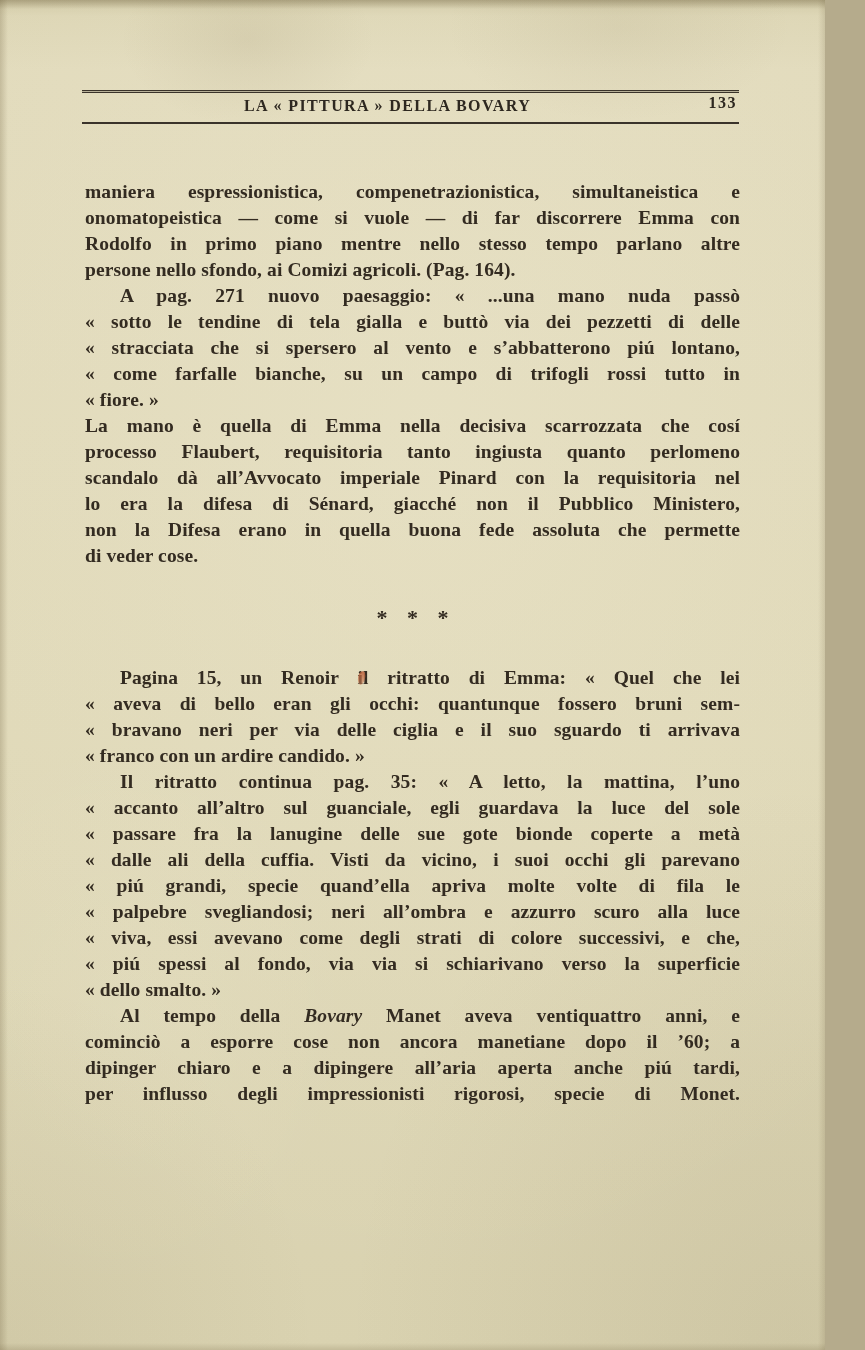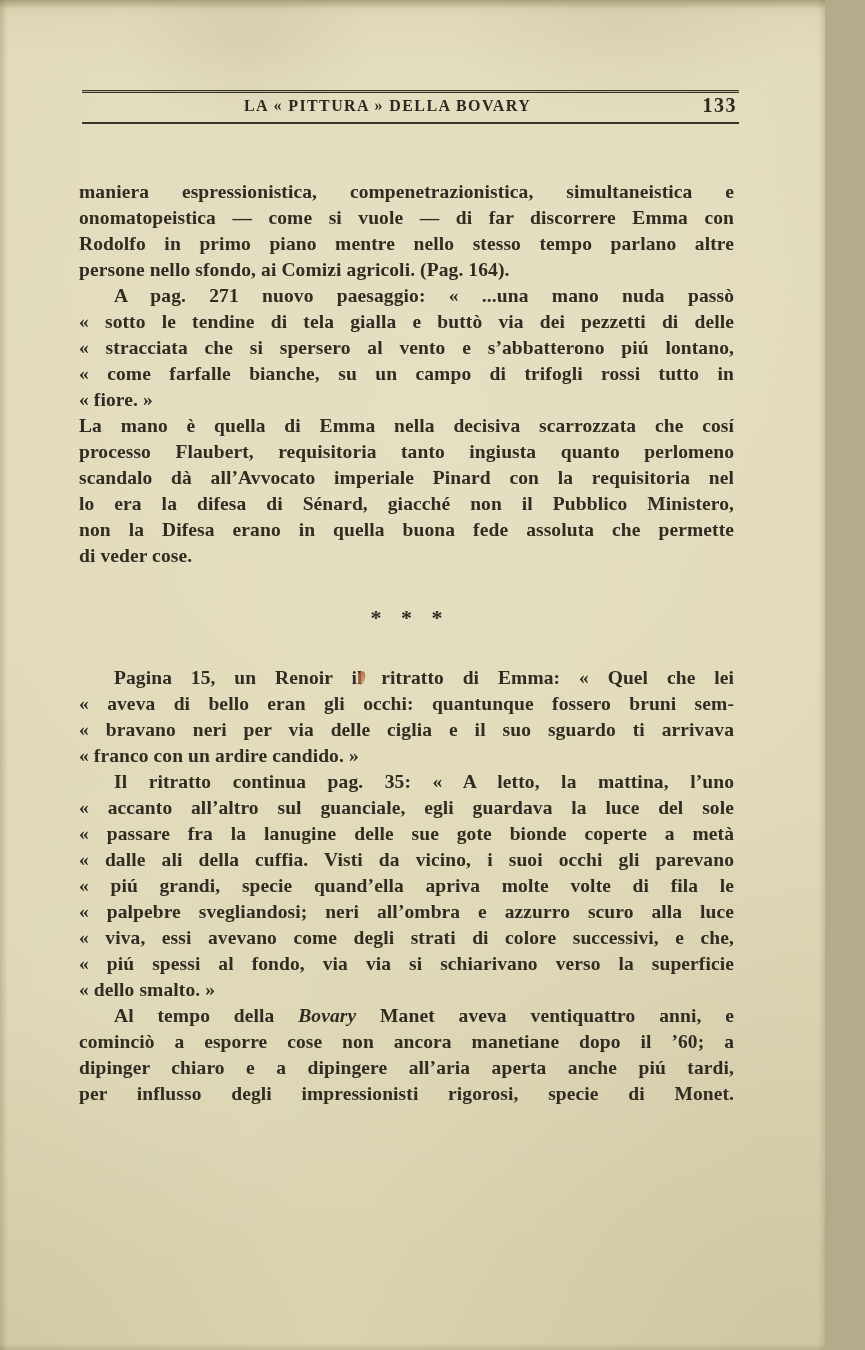--- a/index.html
+++ b/index.html
@@ -62,29 +62,29 @@
   .header-title {
     position: absolute; left: 0; right: 46px; top: 7px;
     text-align: center;
     font-size: 16px; font-weight: 700;
     letter-spacing: 1.4px;
     color: #2e2820;
     white-space: nowrap;
   }
   .page-number {
     position: absolute; right: 2px; top: 4px;
-    font-size: 20px; font-weight: 700;
+    font-size: 16px; font-weight: 700;
     letter-spacing: 1.5px;
     color: #2e2820;
   }
 
   
   .text-body {
     position: absolute;
-    left: 79px; top: 179px;
+    left: 85px; top: 179px;
     width: 655px;
     font-size: 19.5px;
     font-weight: 700;
     letter-spacing: 0.1px;
     color: #332b21;
   }
   .paragraph { margin: 0; }
   .line {
     height: 26px;
     line-height: 26px;

